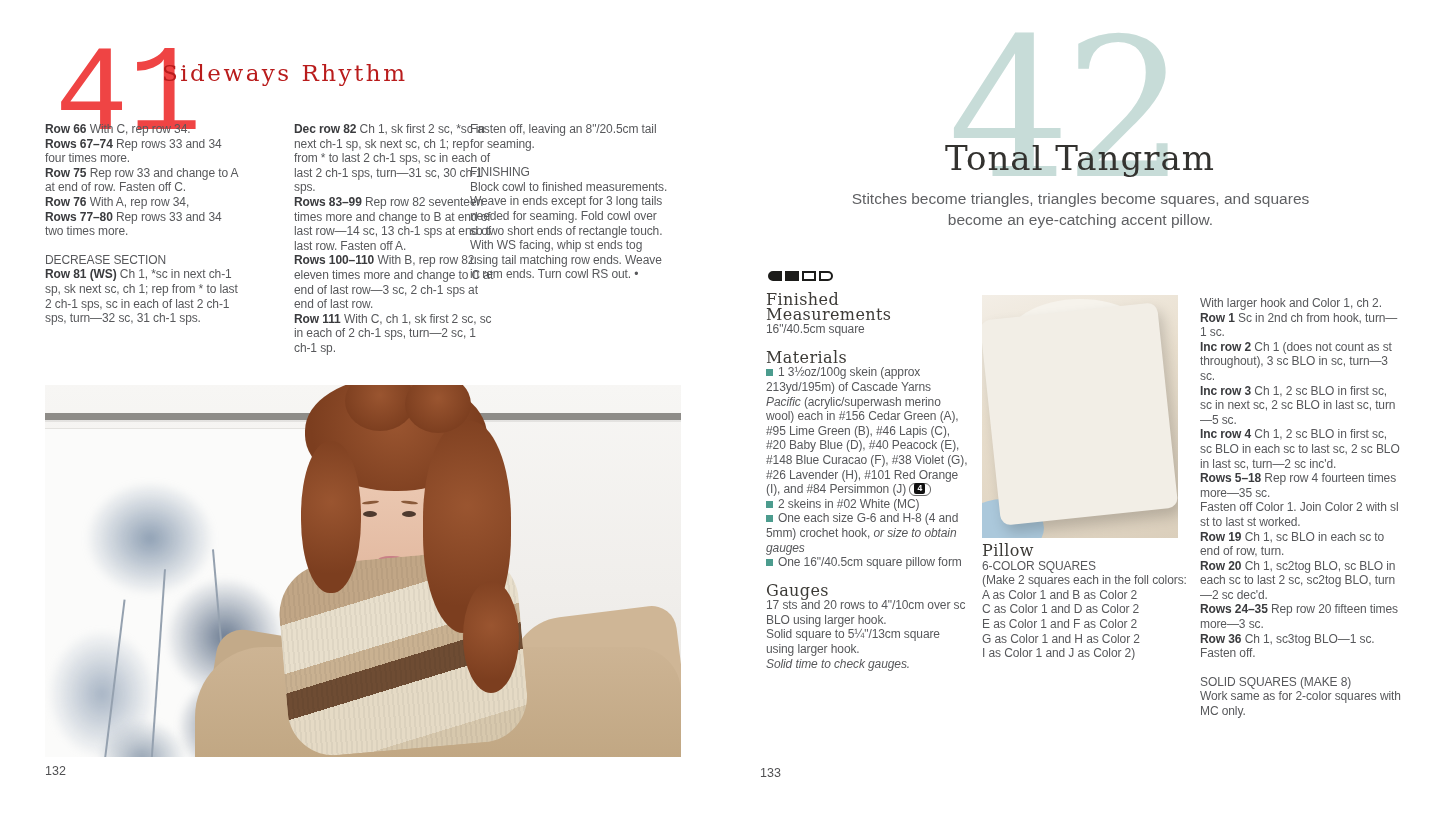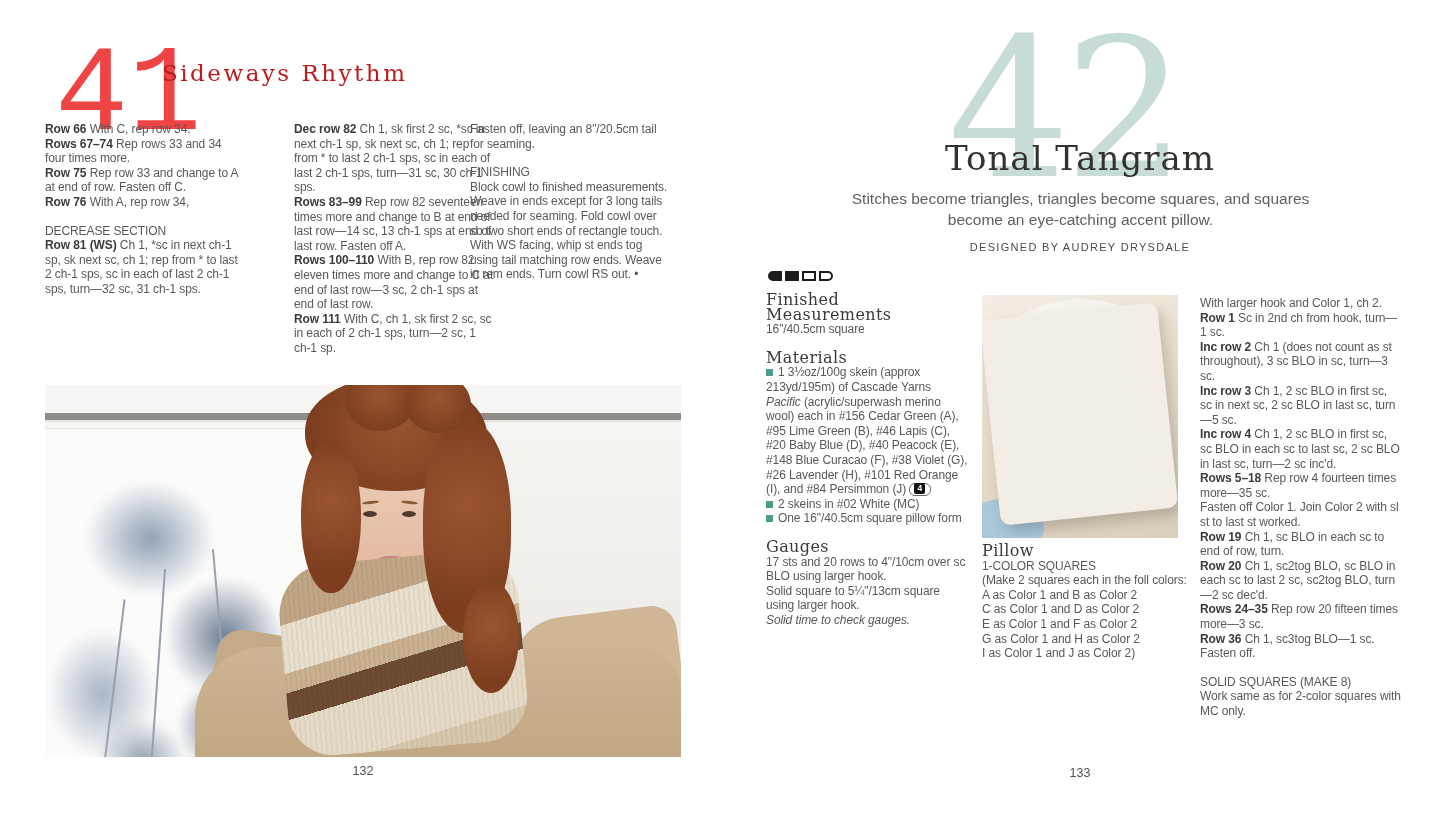--- a/index.html
+++ b/index.html
@@ -35,21 +35,21 @@
   
   .sq{display:inline-block;width:7px;height:7px;background:#4c9c8e;margin-right:5px;position:relative;top:0px;}
   i{font-style:italic;}
   
   .yw{display:inline-block;position:relative;width:22px;height:13px;vertical-align:-2px;}
   .yw:before{content:"";position:absolute;left:0;top:1px;width:20px;height:11px;border:1px solid #6a6a6a;
              border-radius:6px;}
   .yw-box{position:absolute;left:5px;top:1px;width:11px;height:11px;background:#111;color:#fff;
           font-size:8.5px;font-weight:bold;text-align:center;line-height:11px;border-radius:2px;}
   
-  .folio{position:absolute;font-size:12.5px;color:#505052;text-align:center;}
+  .folio{position:absolute;font-size:12.5px;color:#505052;text-align:left;}
   
   .photoL{position:absolute;left:45px;top:385px;width:636px;height:372px;overflow:hidden;
           background:linear-gradient(180deg,#f7f6f4 0%,#f0eeeb 55%,#e9e7e3 100%);}
   .photoL *{position:absolute;}
   .rail{left:0;top:28px;width:100%;height:7px;background:#8e8c88;box-shadow:0 2px 0 rgba(0,0,0,.07);}
   .painting{left:-8px;top:44px;width:302px;height:340px;background:#fbfbfa;box-shadow:0 0 0 1px #e3e2df;}
   .pop{border-radius:50%;filter:blur(3px);}
   .pop1{left:48px;top:52px;width:130px;height:115px;background:radial-gradient(closest-side,#8fa0b4,rgba(143,160,180,0));}
   .pop2{left:128px;top:148px;width:120px;height:120px;background:radial-gradient(closest-side,#6c7c92,rgba(108,124,146,0));}
   .pop3{left:10px;top:200px;width:110px;height:130px;background:radial-gradient(closest-side,#a7b4c4,rgba(167,180,196,0));}
@@ -106,20 +106,21 @@
 <div class="spread">
 
   <div class="big-num num41">41</div>
   <div class="title132">Sideways Rhythm</div>
 
   <div class="body-col" style="left:45px;top:122px;width:198px;">
     <p><span class="b">Row 66</span><span> With C, rep row 34.</span></p>
     <p><span class="b">Rows 67–74</span><span> Rep rows 33 and 34 four times more.</span></p>
     <p><span class="b">Row 75</span><span> Rep row 33 and change to A at end of row. Fasten off C.</span></p>
     <p><span class="b">Row 76</span><span> With A, rep row 34,</span></p>
+    <p><span class="b">Rows 77–80</span><span> Rep rows 33 and 34 two times more.</span></p>
     <p class="subhead">DECREASE SECTION</p>
     <p><span class="b">Row 81 (WS)</span><span> Ch 1, *sc in next ch-1 sp, sk next sc, ch 1; rep from * to last 2 ch-1 sps, sc in each of last 2 ch-1 sps, turn—32 sc, 31 ch-1 sps.</span></p>
   </div>
 
   <div class="body-col" style="left:258px;top:122px;width:200px;margin-left:36px;">
     <p><span class="b">Dec row 82</span><span> Ch 1, sk first 2 sc, *sc in next ch-1 sp, sk next sc, ch 1; rep from * to last 2 ch-1 sps, sc in each of last 2 ch-1 sps, turn—31 sc, 30 ch-1 sps.</span></p>
     <p><span class="b">Rows 83–99</span><span> Rep row 82 seventeen times more and change to B at end of last row—14 sc, 13 ch-1 sps at end of last row. Fasten off A.</span></p>
     <p><span class="b">Rows 100–110</span><span> With B, rep row 82 eleven times more and change to C at end of last row—3 sc, 2 ch-1 sps at end of last row.</span></p>
     <p><span class="b">Row 111</span><span> With C, ch 1, sk first 2 sc, sc in each of 2 ch-1 sps, turn—2 sc, 1 ch-1 sp.</span></p>
   </div>
@@ -159,35 +160,35 @@
     <div class="hair hairR2"></div>
     <div class="hair hairC1"></div>
     <div class="hair hairC2"></div>
   </div>
 
   <div class="folio" style="left:45px;top:764px;width:636px;">132</div>
 
   <div class="big-num num42">42</div>
   <div class="title133">Tonal Tangram</div>
   <div class="subtitle">Stitches become triangles, triangles become squares, and squares become an eye-catching accent pillow.</div>
-  <div class="byline">DESIGNED BY AUDREY DRYSDALE</div>
 
   <div class="meter">
     <div class="seg filled"></div>
     <div class="seg filled"></div>
     <div class="seg"></div>
     <div class="seg"></div>
   </div>
 
   <div class="body-col" style="left:766px;top:293px;width:202px;">
     <p class="serif-head">Finished Measurements</p>
     <p>16"/40.5cm square</p>
     <p class="serif-head gap-top">Materials</p>
     <p><span class="sq"></span><span>1  3½oz/100g skein (approx 213yd/195m) of Cascade Yarns </span><i>Pacific</i><span> (acrylic/superwash merino wool) each in #156 Cedar Green (A), #95 Lime Green (B), #46 Lapis (C), #20 Baby Blue (D), #40 Peacock (E), #148 Blue Curacao (F), #38 Violet (G), #26 Lavender (H), #101 Red Orange (I), and #84 Persimmon (J) </span><span class="yw"><span class="yw-box">4</span></span></p>
     <p><span class="sq"></span><span>2 skeins in #02 White (MC)</span></p>
+    <p><span class="sq"></span><span>One each size G-6 and H-8 (4 and 5mm) crochet hook, </span><i>or size to obtain gauges</i></p>
     <p><span class="sq"></span><span>One 16"/40.5cm square pillow form</span></p>
     <p class="serif-head gap-top">Gauges</p>
     <p>17 sts and 20 rows to 4"/10cm over sc BLO using larger hook.</p>
     <p>Solid square to 5¼"/13cm square using larger hook.</p>
     <p><i>Solid time to check gauges.</i></p>
   </div>
 
   <div class="photoR">
     <div class="backpillow"></div>
     <div class="blueitem"></div>
@@ -199,21 +200,21 @@
       <div class="cell" style="background: linear-gradient(135deg, rgb(27, 126, 148) 0px, rgb(27, 126, 148) 50%, rgb(57, 169, 182) 50%, rgb(57, 169, 182) 100%);"></div>
       <div class="cell" style="background: rgb(243, 239, 231);"></div>
       <div class="cell" style="background: linear-gradient(135deg, rgb(39, 69, 127) 0px, rgb(39, 69, 127) 50%, rgb(166, 203, 228) 50%, rgb(166, 203, 228) 100%);"></div>
       <div class="cell" style="background: rgb(243, 239, 231);"></div>
       <div class="cell" style="background: linear-gradient(135deg, rgb(64, 112, 47) 0px, rgb(64, 112, 47) 50%, rgb(151, 194, 60) 50%, rgb(151, 194, 60) 100%);"></div>
     </div>
   </div>
 
   <div class="body-col pillow-col" style="left:982px;top:544px;width:208px;">
     <p class="serif-head">Pillow</p>
-    <p>1-COLOR SQUARES</p>
+    <p>6-COLOR SQUARES</p>
     <p>(Make 2 squares each in the foll colors:</p>
     <p>A as Color 1 and B as Color 2</p>
     <p>C as Color 1 and D as Color 2</p>
     <p>E as Color 1 and F as Color 2</p>
     <p>G as Color 1 and H as Color 2</p>
     <p>I as Color 1 and J as Color 2)</p>
   </div>
 
   <div class="body-col" style="left:1200px;top:296px;width:202px;">
     <p><span>With larger hook and Color 1, ch 2.</span></p>

